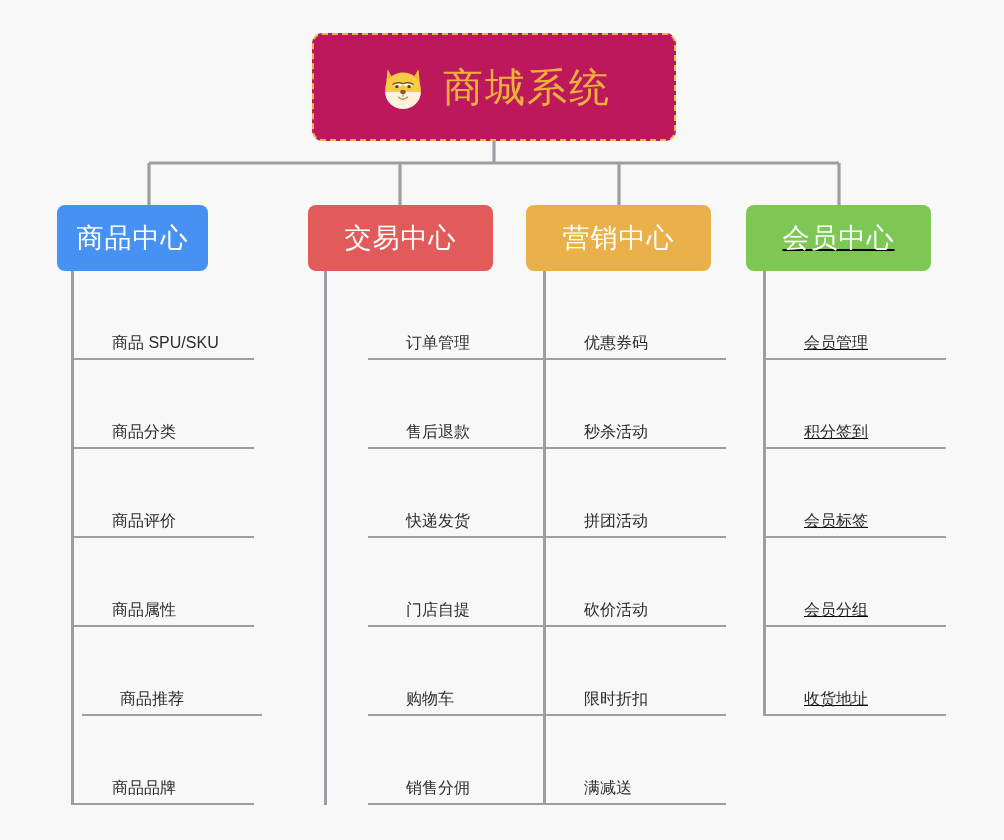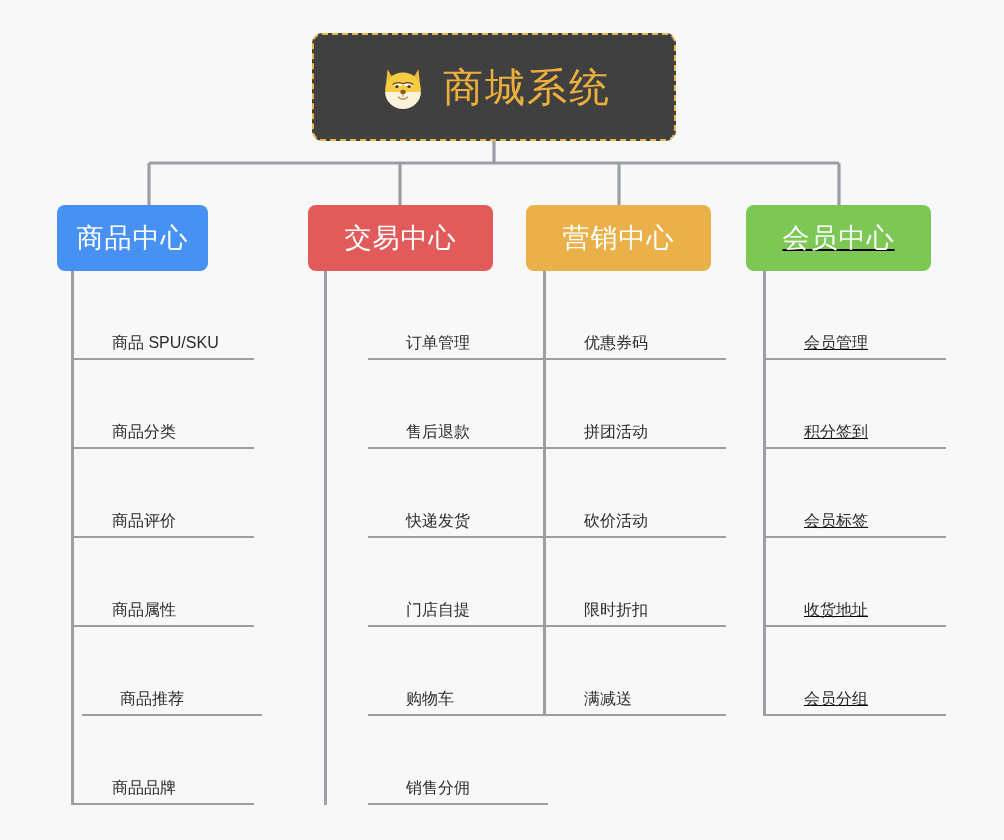--- a/index.html
+++ b/index.html
@@ -11,21 +11,21 @@
     position:relative;
   }
   #mindmap{position:absolute;left:0;top:0;width:1004px;height:840px;}
 
   
   .root-node{
     position:absolute;
     left:312px; top:33px;
     width:364px; height:108px;
     box-sizing:border-box;
-    background:#404040;
+    background:#be185d;
     border:2px dashed #eab54a;
     border-radius:10px;
     display:flex;
     align-items:center;
     justify-content:center;
     gap:14px;
   }
   .root-emoji{
     font-size:44px;
     line-height:1;
@@ -226,20 +226,25 @@
       <span>营销中心</span>
     </div>
     <div class="leaf-stack" style="border-left-color: rgb(155, 159, 164);">
       <div class="leaf">
           <span class="leaf-inner" style="border-bottom-color: rgb(155, 159, 164);">
             <span class="leaf-label">优惠券码</span>
           </span>
         </div>
       <div class="leaf">
           <span class="leaf-inner" style="border-bottom-color: rgb(155, 159, 164);">
+            <span class="leaf-label">秒杀活动</span>
+          </span>
+        </div>
+      <div class="leaf">
+          <span class="leaf-inner" style="border-bottom-color: rgb(155, 159, 164);">
             <span class="leaf-label">拼团活动</span>
           </span>
         </div>
       <div class="leaf">
           <span class="leaf-inner" style="border-bottom-color: rgb(155, 159, 164);">
             <span class="leaf-label">砍价活动</span>
           </span>
         </div>
       <div class="leaf">
           <span class="leaf-inner" style="border-bottom-color: rgb(155, 159, 164);">
@@ -269,24 +274,24 @@
             <span class="leaf-label">积分签到</span>
           </span>
         </div>
       <div class="leaf">
           <span class="leaf-inner" style="border-bottom-color: rgb(155, 159, 164);">
             <span class="leaf-label">会员标签</span>
           </span>
         </div>
       <div class="leaf">
           <span class="leaf-inner" style="border-bottom-color: rgb(155, 159, 164);">
+            <span class="leaf-label">会员分组</span>
+          </span>
+        </div>
+      <div class="leaf">
+          <span class="leaf-inner" style="border-bottom-color: rgb(155, 159, 164);">
             <span class="leaf-label">收货地址</span>
           </span>
         </div>
-      <div class="leaf">
-          <span class="leaf-inner" style="border-bottom-color: rgb(155, 159, 164);">
-            <span class="leaf-label">会员分组</span>
-          </span>
-        </div>
     </div>
   </div>
 
 </div>
 
 </body></html>

